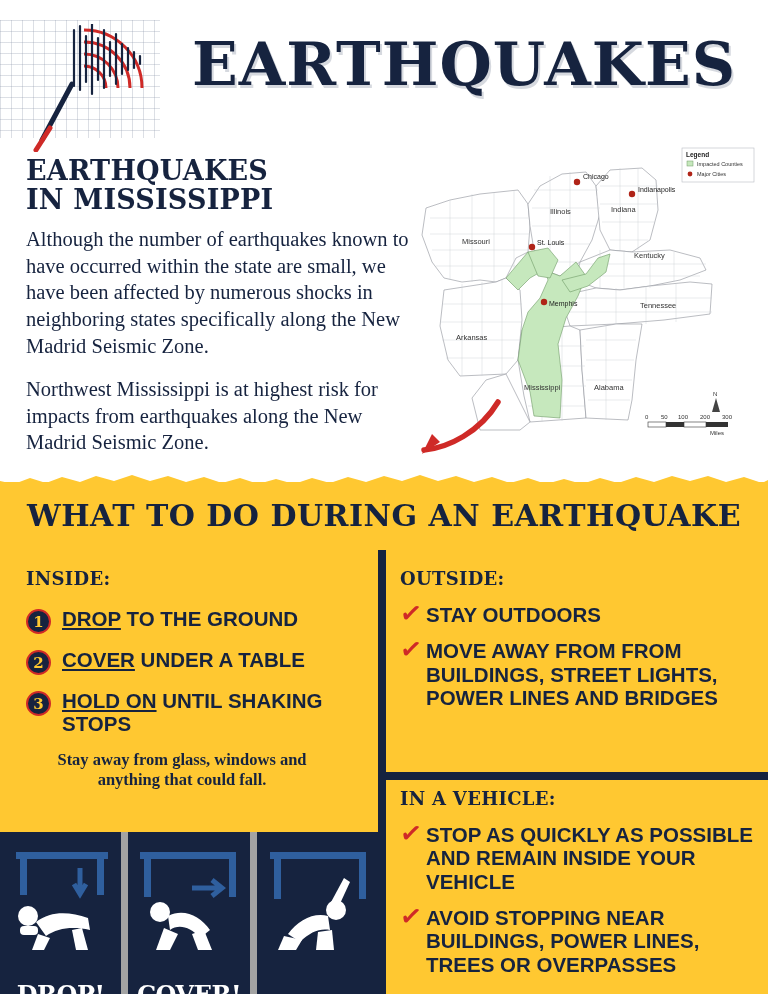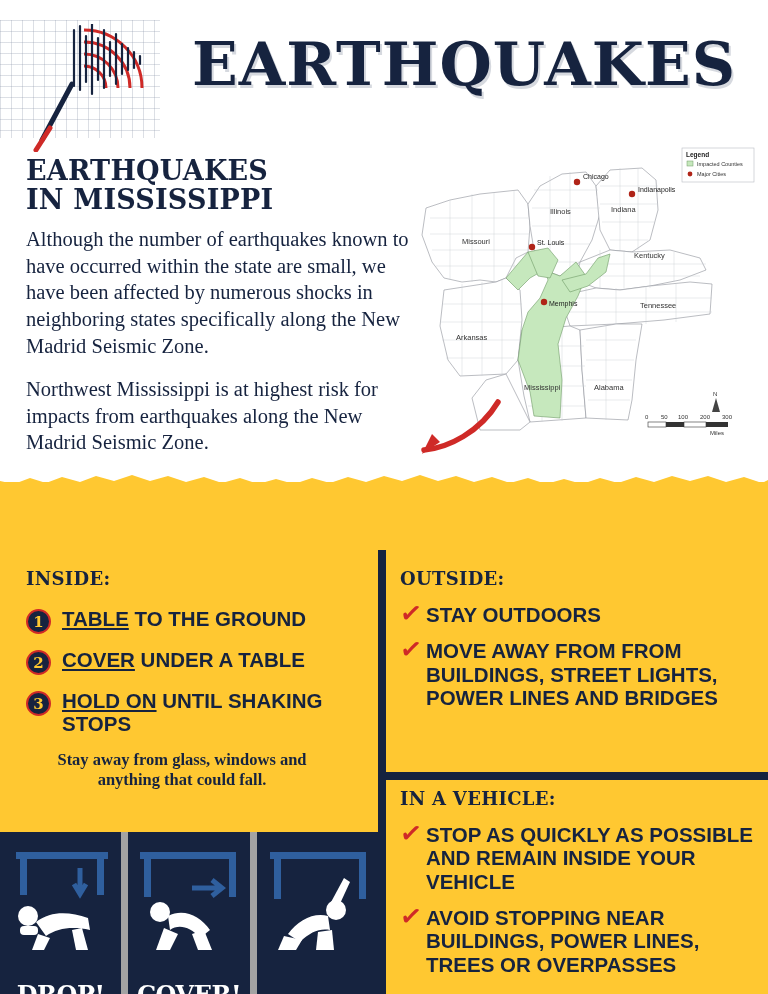--- a/index.html
+++ b/index.html
@@ -419,31 +419,32 @@
       <path d="M6 74 C 30 72, 62 56, 80 26" stroke="#cf2a27" stroke-width="5.5" fill="none" stroke-linecap="round"></path>
       <path d="M4 78 L22 66 L14 58 Z" fill="#cf2a27"></path>
     </svg>
 
   </div>
 
   <div class="banner"></div>
   <svg class="torn" viewBox="0 0 768 16" preserveAspectRatio="none">
     <path d="M0 16 L0 9 L14 12 L30 6 L46 11 L62 5 L80 10 L96 4 L114 9 L132 3 L150 9 L168 4 L186 10 L204 5 L222 11 L240 6 L258 12 L276 7 L294 12 L312 6 L330 11 L348 5 L366 10 L384 4 L402 9 L420 3 L438 9 L456 4 L474 10 L492 5 L510 11 L528 6 L546 12 L564 7 L582 12 L600 6 L618 11 L636 5 L654 10 L672 4 L690 9 L708 4 L726 10 L744 5 L762 11 L768 8 L768 16 Z" fill="#ffc831"></path>
   </svg>
+  <div class="banner-title">WHAT TO DO DURING AN EARTHQUAKE</div>
 
   <div class="lower"></div>
   <div class="divider-v"></div>
   <div class="divider-h"></div>
 
   <div class="inside-col">
     <div class="col-head">INSIDE:</div>
     <div class="num-list">
       <div class="num-item">
         <div class="num-badge">1</div>
-        <div class="num-text"><u>TABLE</u><span> TO THE GROUND</span></div>
+        <div class="num-text"><u>DROP</u><span> TO THE GROUND</span></div>
       </div>
       <div class="num-item">
         <div class="num-badge">2</div>
         <div class="num-text"><u>COVER</u><span> UNDER A TABLE</span></div>
       </div>
       <div class="num-item">
         <div class="num-badge">3</div>
         <div class="num-text"><u>HOLD ON</u><span> UNTIL SHAKING STOPS</span></div>
       </div>
     </div>

